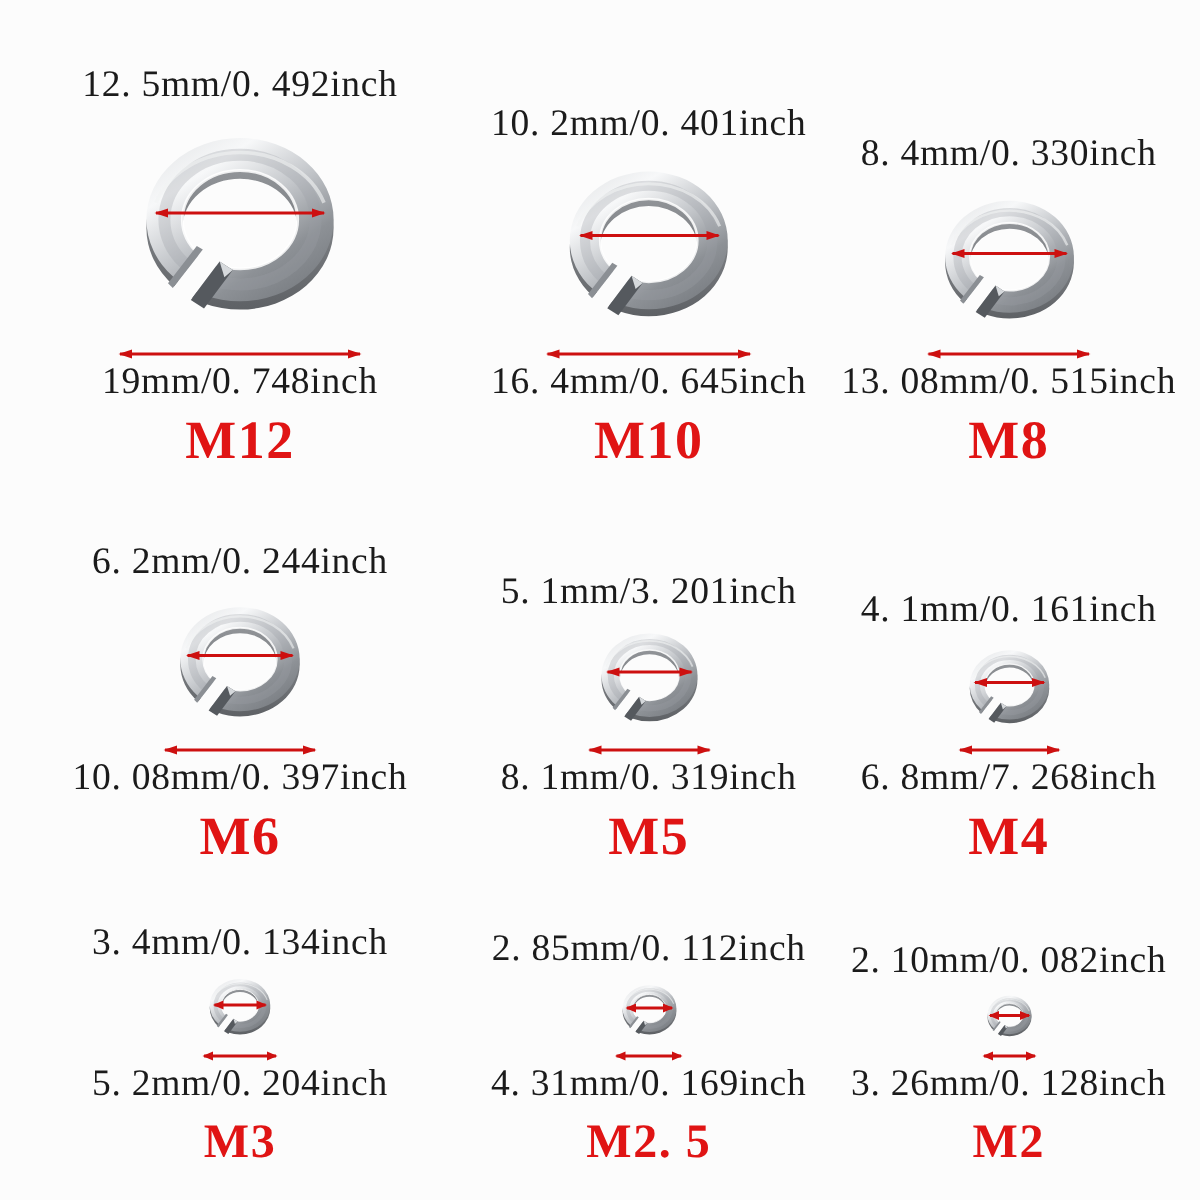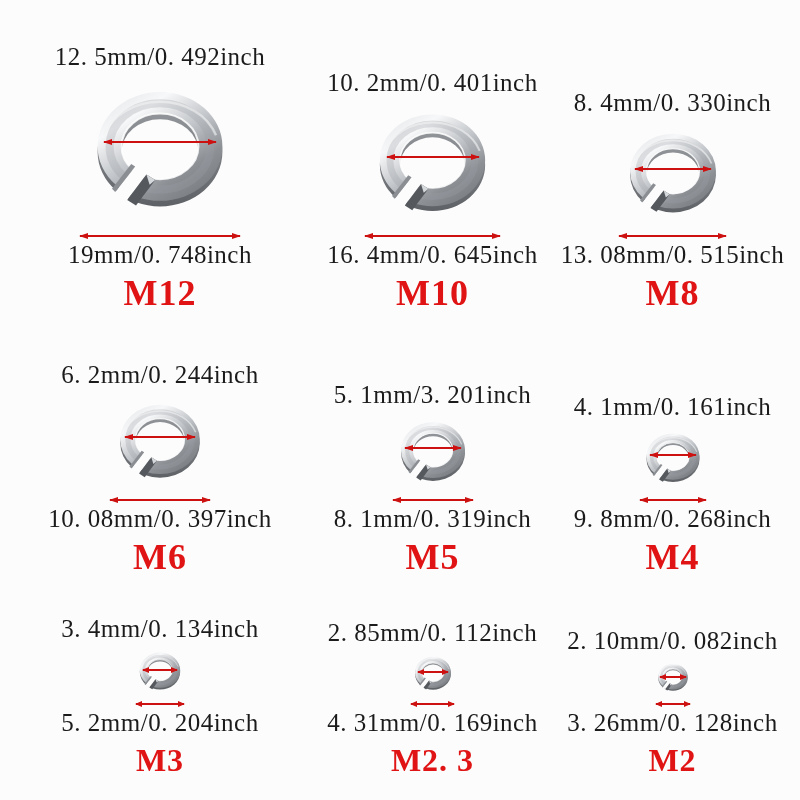--- a/index.html
+++ b/index.html
@@ -208,21 +208,21 @@
 
   <div class="cell row2 c-m4">
     <div class="dim dim-top">4. 1mm/0. 161inch</div>
     <div class="washer-box">
       <svg class="washer-svg" viewBox="0 0 200 170">
           <use href="#washer-sym"></use>
         </svg>
       <div class="arrow inner-arrow"></div>
     </div>
     <div class="arrow outer-arrow"></div>
-    <div class="dim dim-bottom">9. 8mm/0. 268inch</div>
+    <div class="dim dim-bottom">6. 8mm/7. 268inch</div>
     <div class="size-label">M4</div>
   </div>
 
   <div class="cell row3 c-m3">
     <div class="dim dim-top">3. 4mm/0. 134inch</div>
     <div class="washer-box">
       <svg class="washer-svg" viewBox="0 0 200 170">
           <use href="#washer-sym"></use>
         </svg>
       <div class="arrow inner-arrow"></div>
@@ -235,21 +235,21 @@
   <div class="cell row3 c-m25">
     <div class="dim dim-top">2. 85mm/0. 112inch</div>
     <div class="washer-box">
       <svg class="washer-svg" viewBox="0 0 200 170">
           <use href="#washer-sym"></use>
         </svg>
       <div class="arrow inner-arrow"></div>
     </div>
     <div class="arrow outer-arrow"></div>
     <div class="dim dim-bottom">4. 31mm/0. 169inch</div>
-    <div class="size-label">M2. 3</div>
+    <div class="size-label">M2. 5</div>
   </div>
 
   <div class="cell row3 c-m2">
     <div class="dim dim-top">2. 10mm/0. 082inch</div>
     <div class="washer-box">
       <svg class="washer-svg" viewBox="0 0 200 170">
           <use href="#washer-sym"></use>
         </svg>
       <div class="arrow inner-arrow"></div>
     </div>

